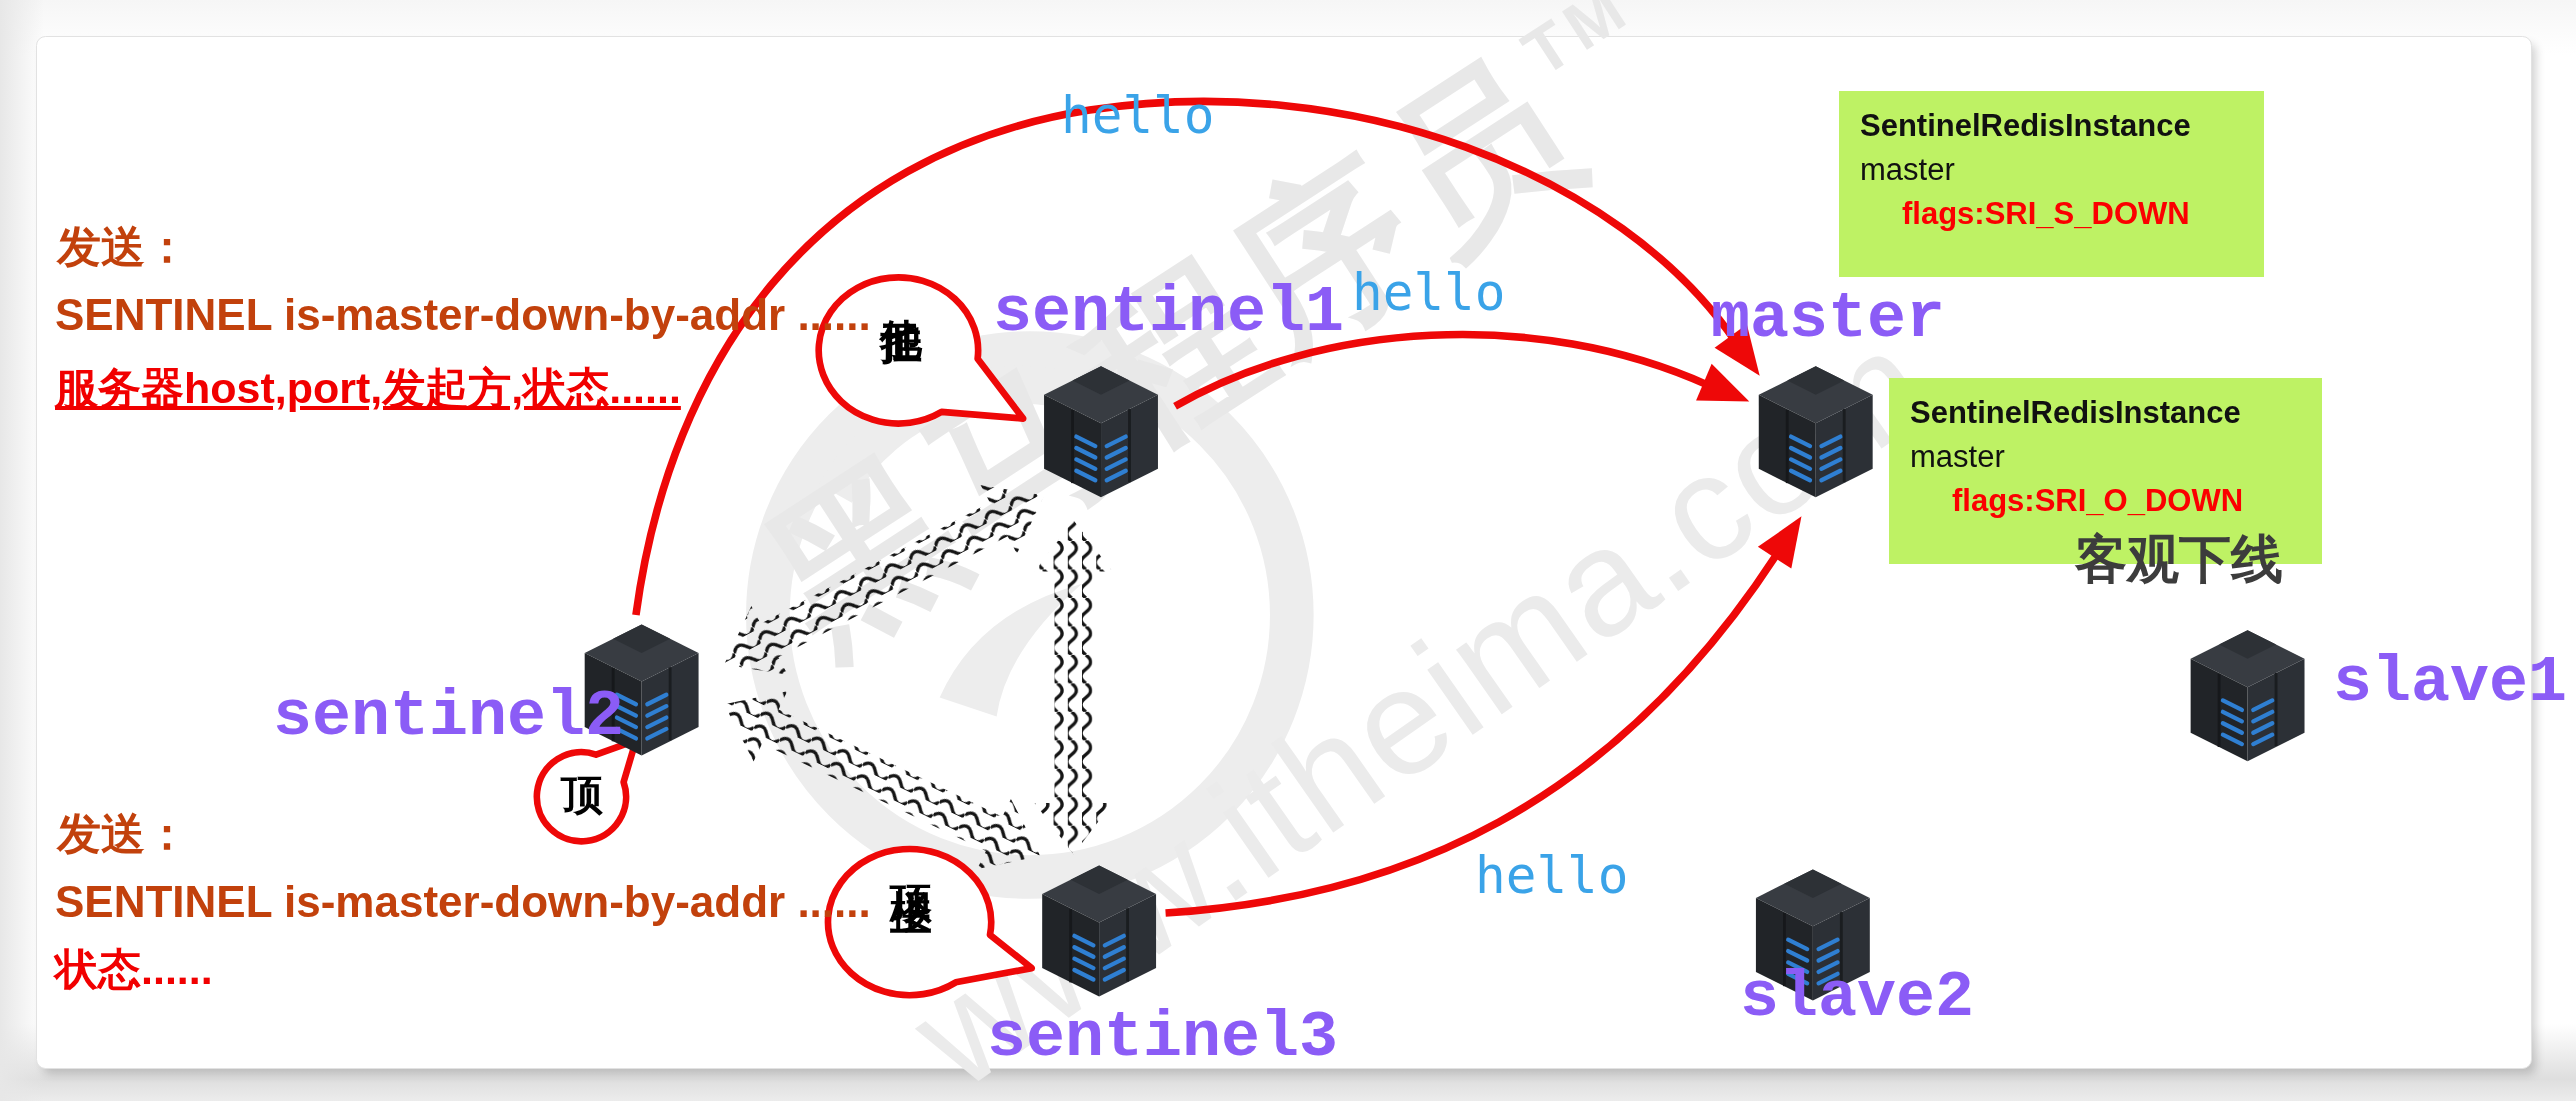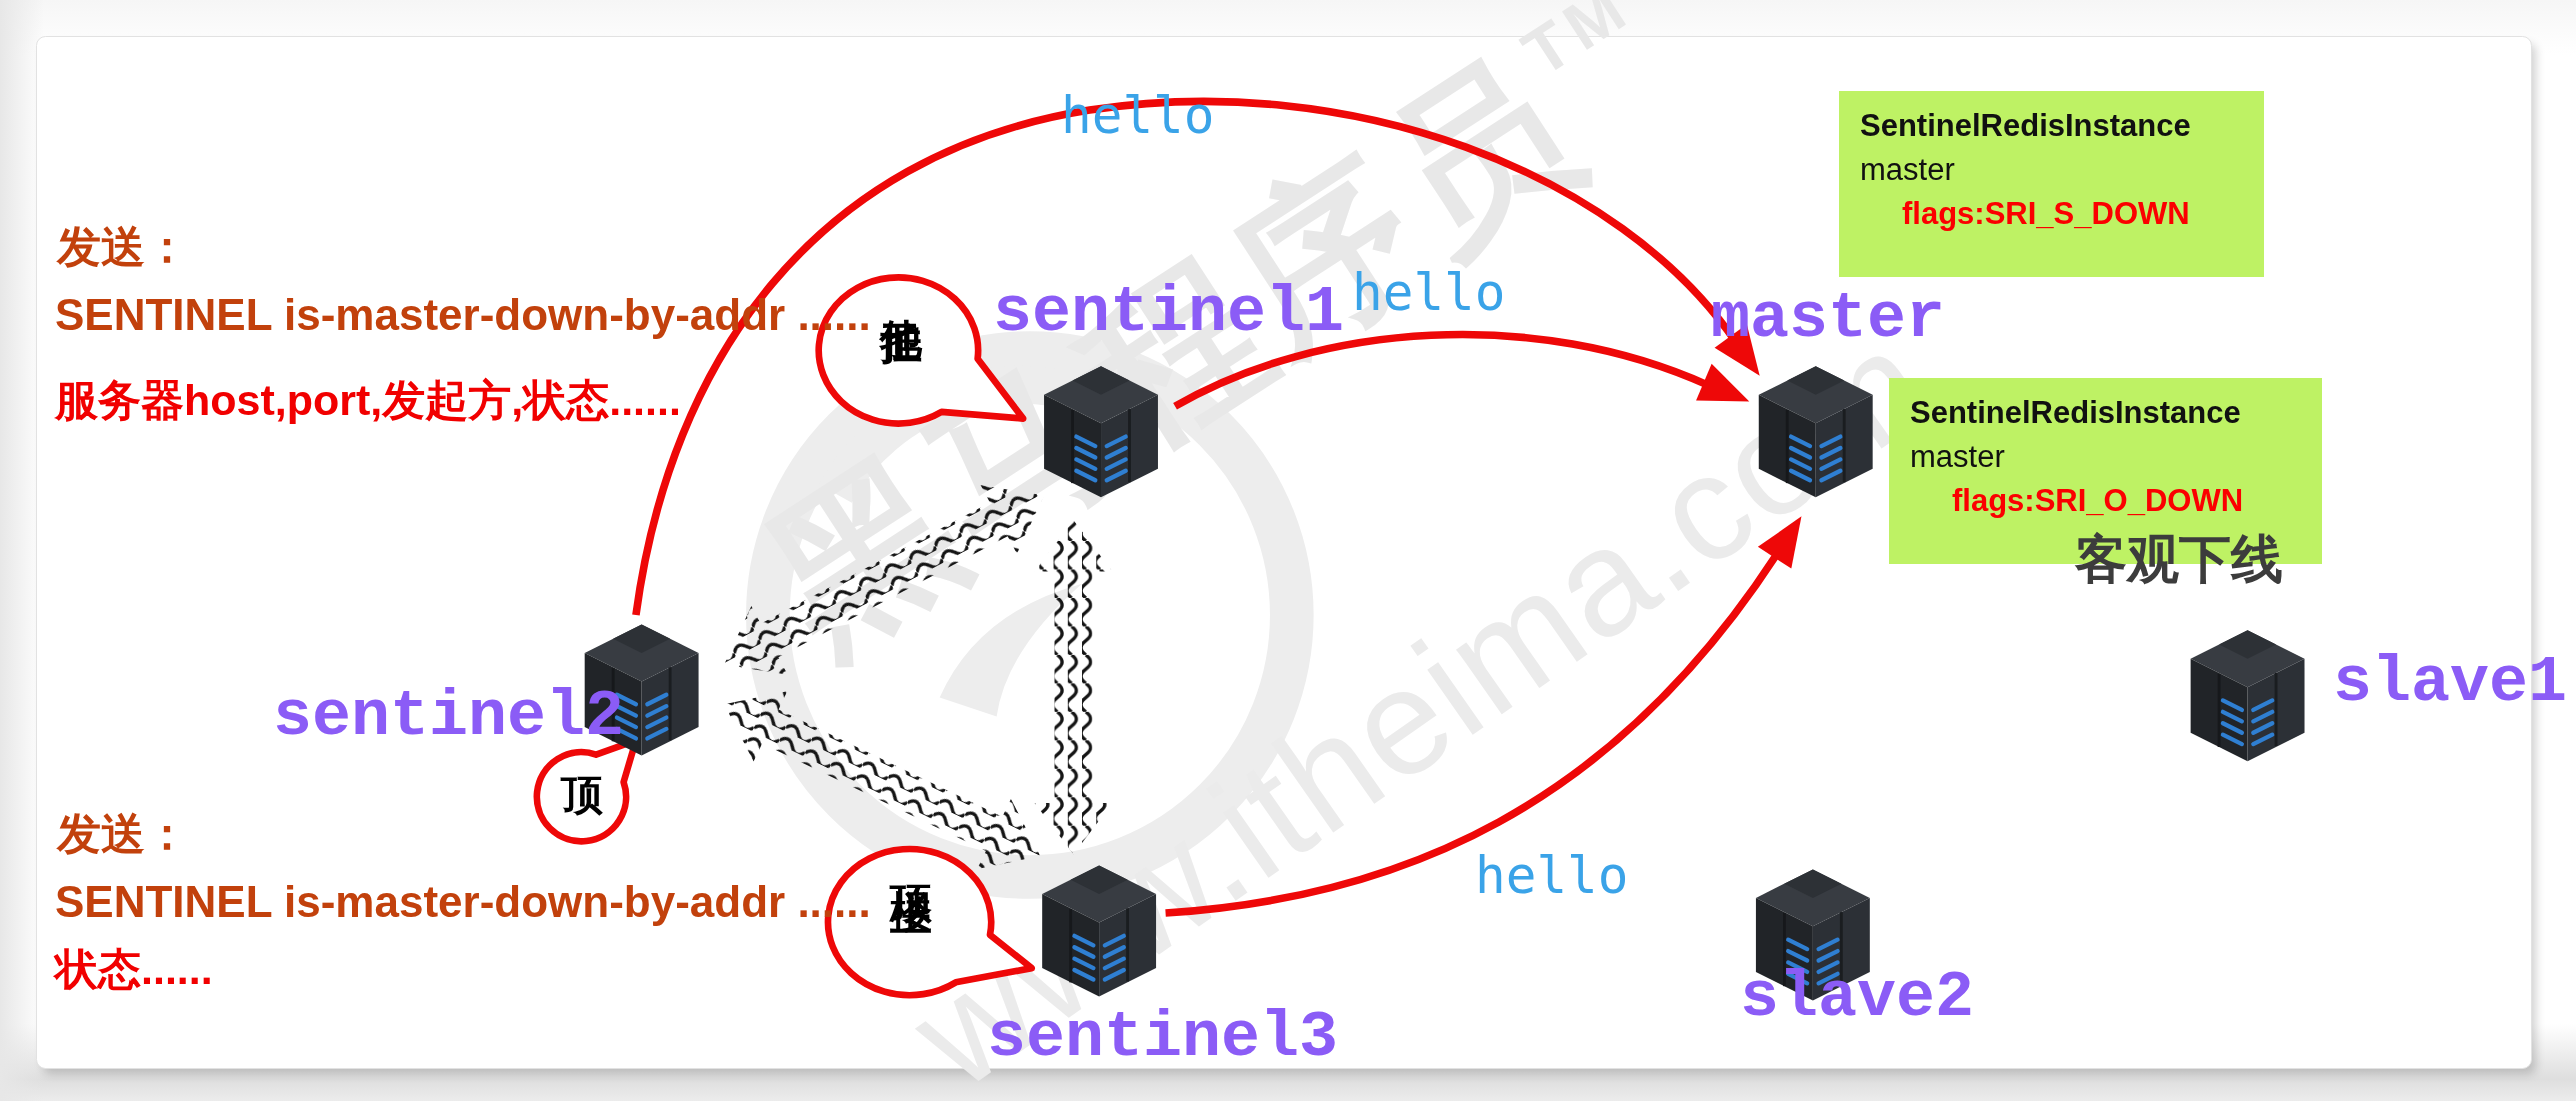--- a/index.html
+++ b/index.html
@@ -98,21 +98,21 @@
       <use href="#srv" x="1092" y="382"></use>
       <use href="#srv" x="1090" y="908"></use>
       <use href="#srv" x="1845" y="382"></use>
       <use href="#srv" x="1842" y="912"></use>
       <use href="#srv" x="2300" y="660"></use>
     </g>
   </svg>
 
   <div class="lbl send-title" style="left:57px;top:224px;">发送：</div>
   <div class="lbl send-cmd" style="left:55px;top:292px;">SENTINEL is-master-down-by-addr ......</div>
-  <div class="lbl send-payload" style="left:55px;top:378px;">服务器host,port,发起方,状态......</div>
+  <div class="lbl send-payload" style="left:55px;top:366px;text-decoration:underline;">服务器host,port,发起方,状态......</div>
 
   <div class="lbl send-title" style="left:57px;top:811px;">发送：</div>
   <div class="lbl send-cmd" style="left:55px;top:879px;">SENTINEL is-master-down-by-addr ......</div>
   <div class="lbl send-payload" style="left:55px;top:947px;">状态......</div>
 
   <div class="lbl node-label" style="left:993px;top:279px;">sentinel1</div>
   <div class="lbl node-label" style="left:273px;top:683px;">sentinel2</div>
   <div class="lbl node-label" style="left:987px;top:1004px;">sentinel3</div>
   <div class="lbl node-label" style="left:1711px;top:285px;">master</div>
   <div class="lbl node-label" style="left:2333px;top:649px;">slave1</div>

